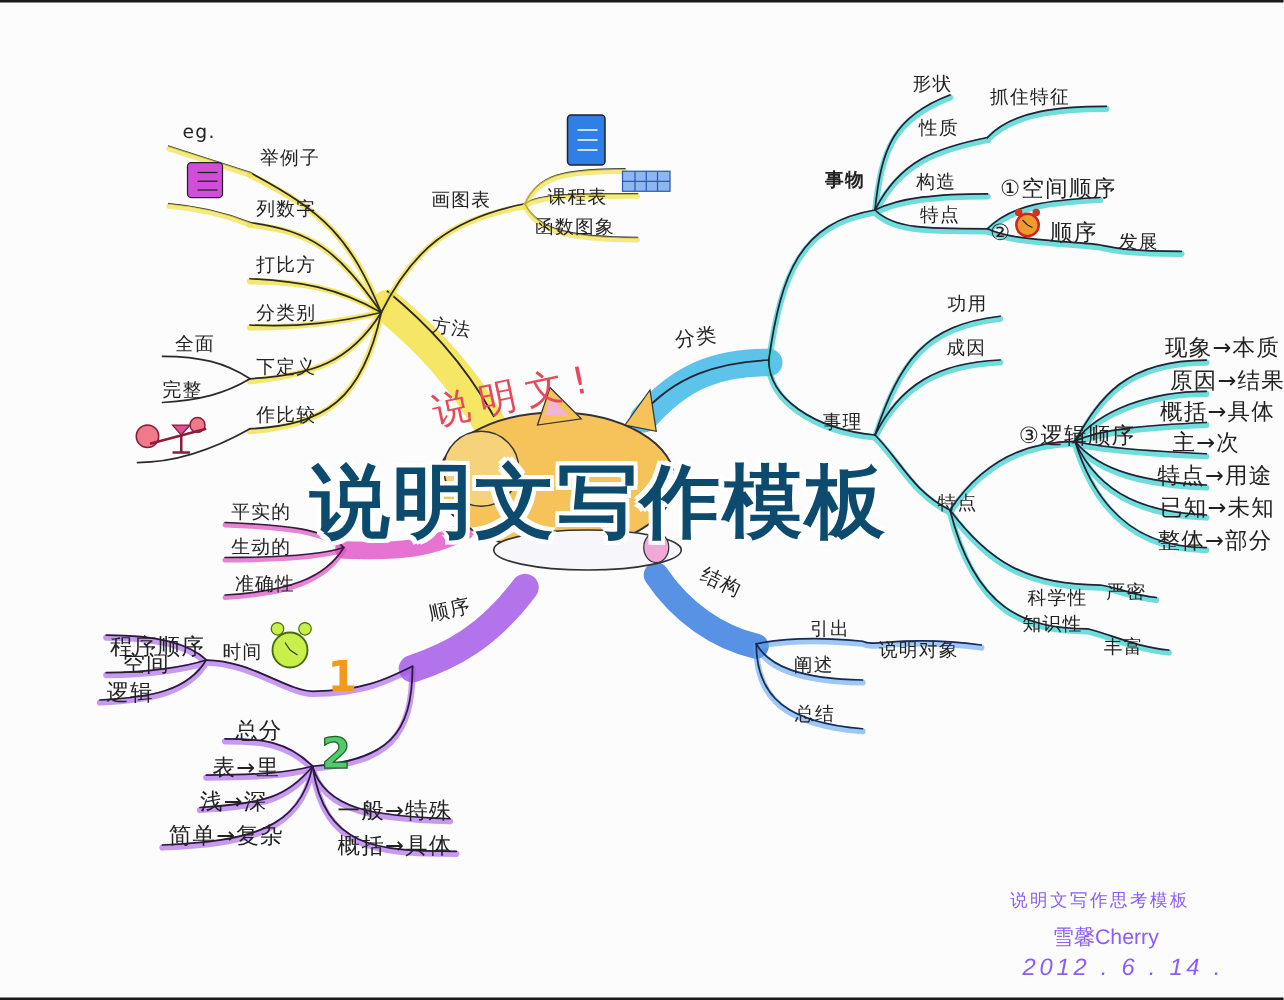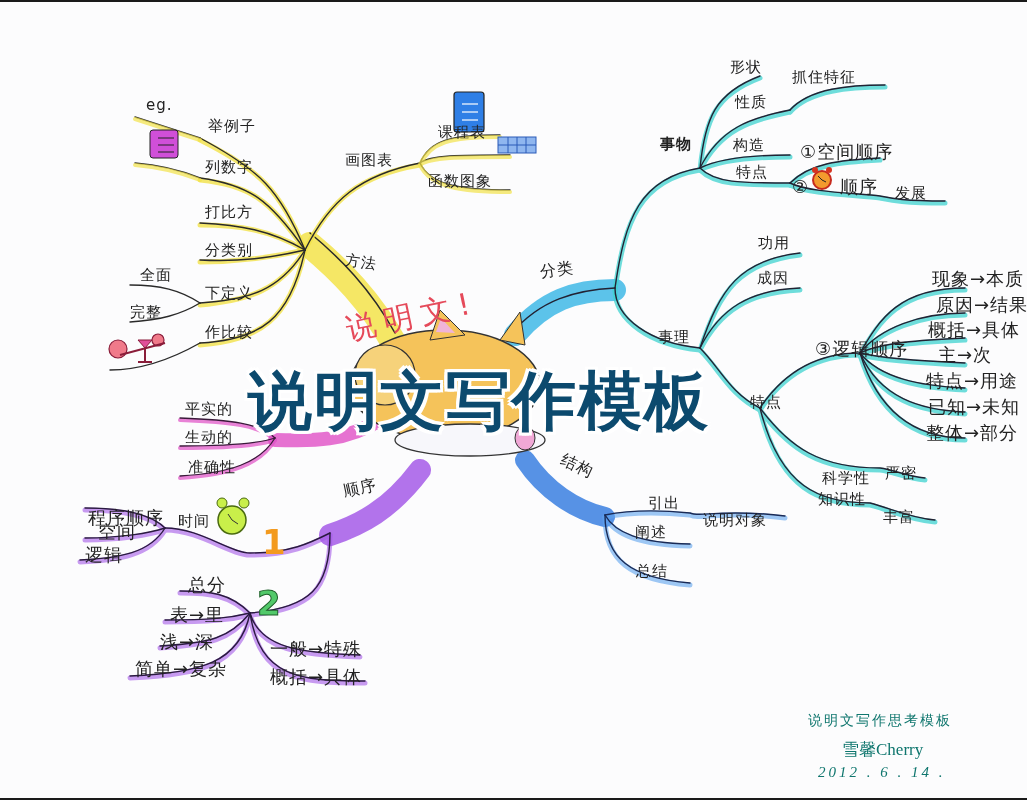--- a/index.html
+++ b/index.html
@@ -6,21 +6,21 @@
   body{width:1027px;height:800px;overflow:hidden;position:relative;font-family:"DejaVu Sans",sans-serif;}
   .frame{position:absolute;left:0;top:0;width:1027px;height:800px;border-top:2px solid #1a1a1a;border-bottom:2px solid #1a1a1a;box-sizing:border-box;background:#fcfcfd;}
   svg.map{position:absolute;left:0;top:0;width:1027px;height:800px;}
   .lbl{position:absolute;font-family:"DejaVu Sans",sans-serif;color:#222;font-size:15px;white-space:nowrap;line-height:1;letter-spacing:1px;}
   .lbl.sm{font-size:18px;}
   .lbl.md{font-size:16px;}
   .title-main{position:absolute;left:248px;top:358px;font-family:"DejaVu Sans",sans-serif;font-weight:bold;font-size:64px;color:#0c4a6e;letter-spacing:2px;white-space:nowrap;
     text-shadow: 3px 0 0 #fff,-3px 0 0 #fff,0 3px 0 #fff,0 -3px 0 #fff,3px 3px 0 #fff,-3px -3px 0 #fff,3px -3px 0 #fff,-3px 3px 0 #fff;}
   .title-sub{position:absolute;left:345px;top:296px;font-family:"DejaVu Sans",sans-serif;font-size:30px;color:#e54a5a;transform:rotate(-12deg);letter-spacing:8px;white-space:nowrap;}
   .num{position:absolute;font-family:"DejaVu Sans",sans-serif;font-weight:bold;font-size:34px;}
-  .sig{position:absolute;font-family:Liberation Serif, serif;color:#0f766e;white-space:nowrap;}
+  .sig{position:absolute;font-family:Liberation Sans, sans-serif;color:#8b5cf6;white-space:nowrap;}
 </style>
 </head>
 <body>
 
 <div class="frame"></div>
 
 <svg class="map" viewBox="0 0 1027 800">
 
   <g stroke-linecap="round" fill="none">
     <path d="M395,345 C370,300 340,270 310,245" stroke="#f3e34a" stroke-width="26" opacity="0.85"></path>
@@ -235,21 +235,21 @@
 <div class="lbl" style="left:146px;top:98px;">eg.</div>
 <div class="lbl" style="left:208px;top:119px;">举例子</div>
 <div class="lbl" style="left:205px;top:160px;">列数字</div>
 <div class="lbl" style="left:205px;top:205px;">打比方</div>
 <div class="lbl" style="left:205px;top:243px;">分类别</div>
 <div class="lbl" style="left:205px;top:286px;">下定义</div>
 <div class="lbl" style="left:205px;top:325px;">作比较</div>
 <div class="lbl" style="left:140px;top:268px;">全面</div>
 <div class="lbl" style="left:130px;top:305px;">完整</div>
 <div class="lbl" style="left:345px;top:153px;">画图表</div>
-<div class="lbl" style="left:438px;top:125px;">课程表</div>
+<div class="lbl" style="left:438px;top:150px;">课程表</div>
 <div class="lbl" style="left:428px;top:174px;">函数图象</div>
 
 <div class="lbl md" style="left:540px;top:262px;transform:rotate(-8deg);">分类</div>
 <div class="lbl" style="left:660px;top:137px;font-weight:bold;">事物</div>
 <div class="lbl" style="left:730px;top:60px;">形状</div>
 <div class="lbl" style="left:735px;top:95px;">性质</div>
 <div class="lbl" style="left:733px;top:138px;">构造</div>
 <div class="lbl" style="left:736px;top:165px;">特点</div>
 <div class="lbl" style="left:792px;top:70px;">抓住特征</div>
 <div class="lbl sm" style="left:800px;top:143px;">①空间顺序</div>
@@ -293,13 +293,13 @@
 <div class="lbl sm" style="left:270px;top:668px;">概括→具体</div>
 
 <div class="lbl md" style="left:560px;top:458px;transform:rotate(25deg);">结构</div>
 <div class="lbl" style="left:648px;top:496px;">引出</div>
 <div class="lbl" style="left:635px;top:525px;">阐述</div>
 <div class="lbl" style="left:636px;top:564px;">总结</div>
 <div class="lbl" style="left:703px;top:497px;margin-top:16px;">说明对象</div>
 
 <div class="sig" style="left:808px;top:712px;font-size:14px;letter-spacing:2px;">说明文写作思考模板</div>
 <div class="sig" style="left:842px;top:738px;font-size:17px;">雪馨Cherry</div>
-<div class="sig" style="left:818px;top:764px;font-size:15px;font-style:italic;letter-spacing:3px;">2012 . 6 . 14 .</div>
+<div class="sig" style="left:818px;top:764px;font-size:19px;font-style:italic;letter-spacing:3px;">2012 . 6 . 14 .</div>
 
 </body></html>

